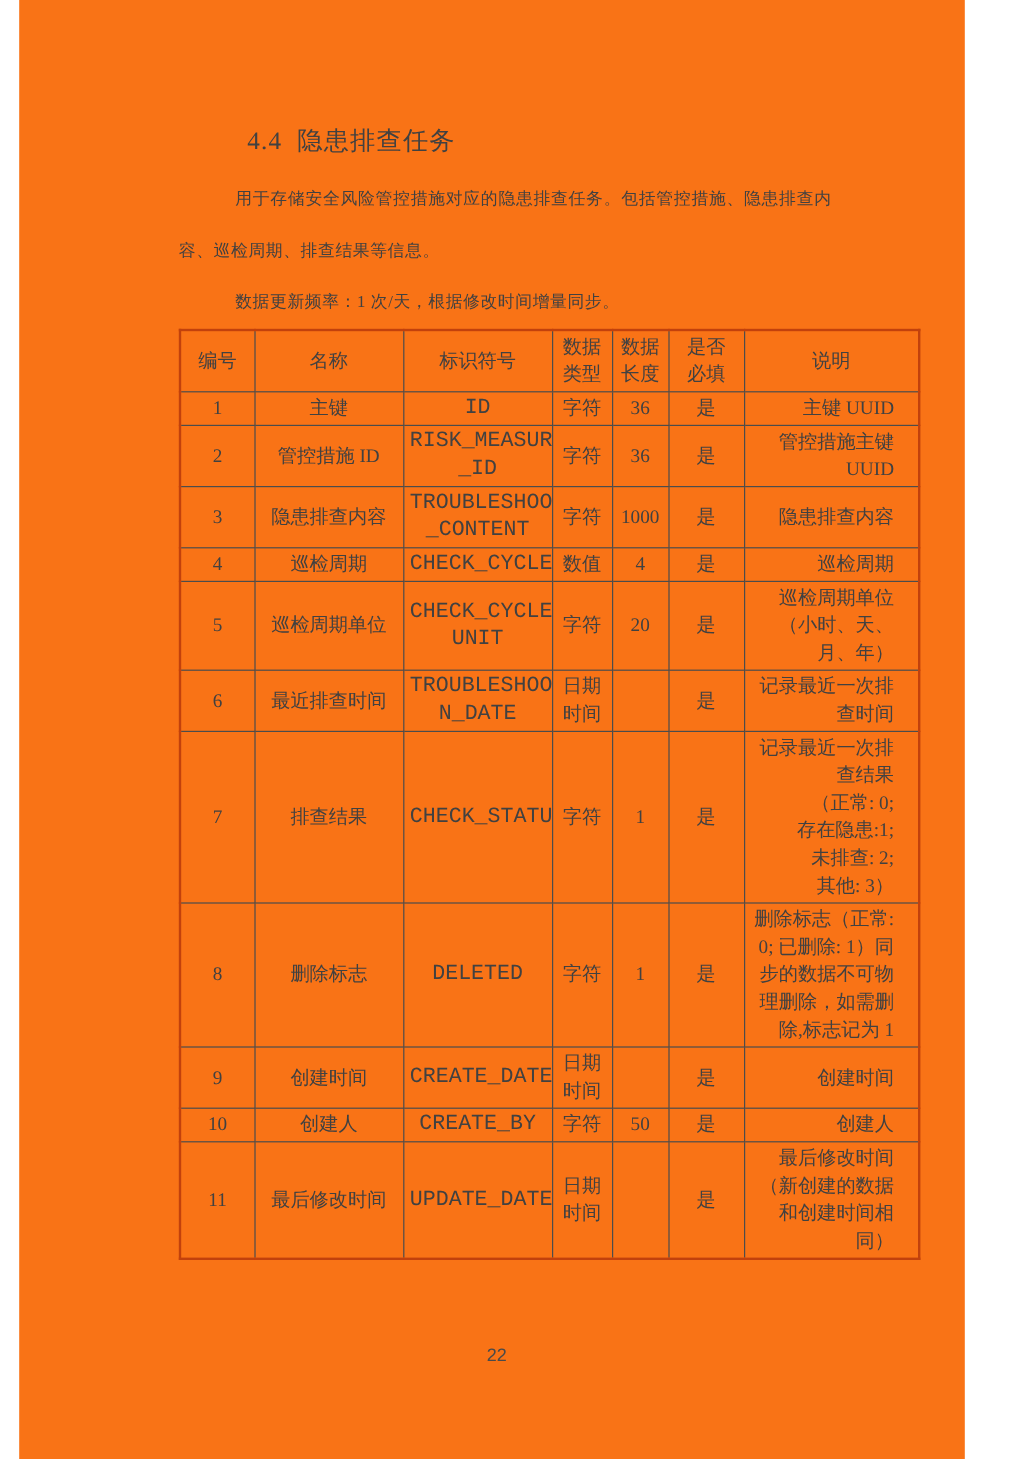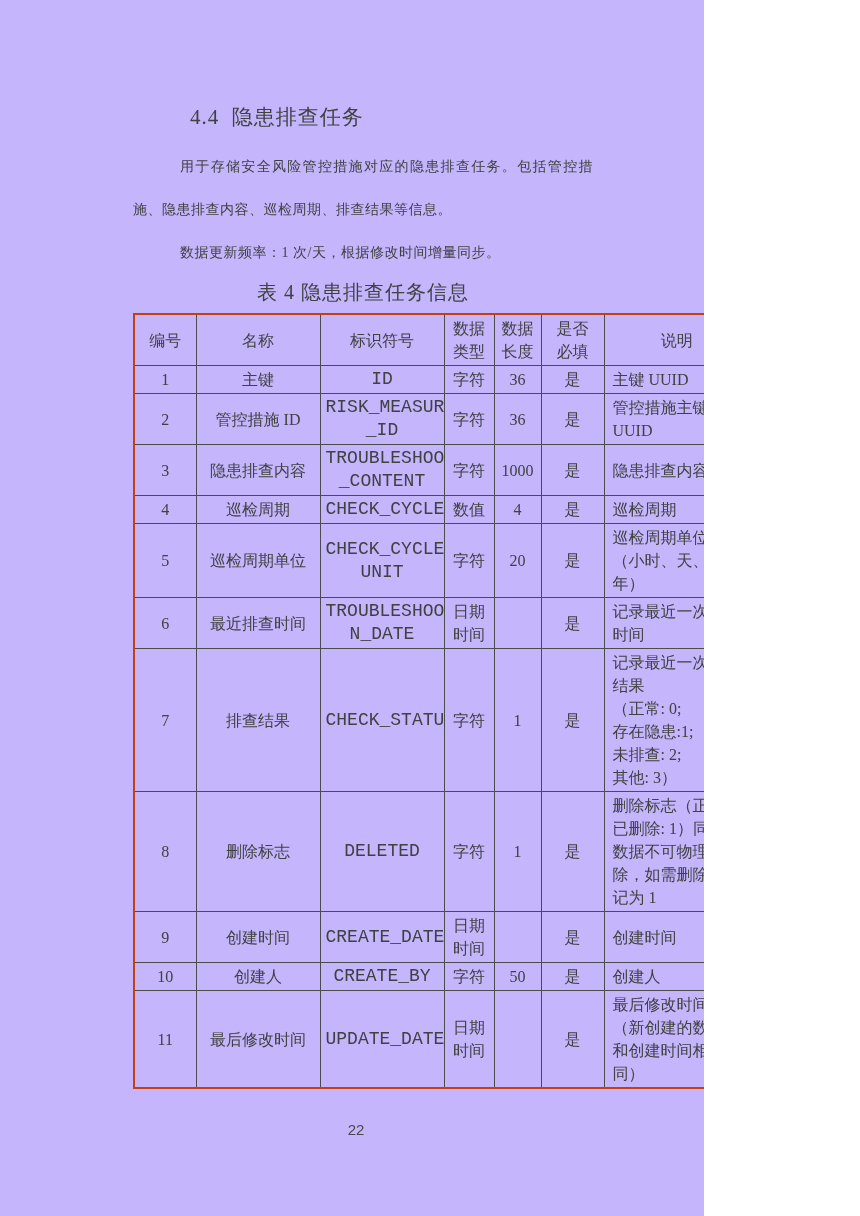--- a/index.html
+++ b/index.html
@@ -2,26 +2,27 @@
 <html><head>
 <meta charset="utf-8">
 <style>
   html, body {
     margin: 0;
     padding: 0;
     background: #ffffff;
   }
   .page {
     position: relative;
-    width: 704px;
+    width: 788px;
     height: 1216px;
-    background: #c4b5fd;
+    background: #f97316;
     font-family: "Liberation Serif", "DejaVu Serif", serif;
     color: #414141;
     overflow: hidden;
+    margin-left: 16px;
   }
   .content {
     padding: 102px 111px 0 133px; 
   }
   .section-heading {
     font-size: 21px;
     font-weight: normal;
     line-height: 30px;
     margin: 0 0 13px 0;
     padding-left: 57px;
@@ -56,22 +57,22 @@
   .field-table td {
     border: 1.5px solid #4c4c4c;
     padding: 2px 5px;
     text-align: center;
     vertical-align: middle;
     font-weight: normal;
     white-space: pre-line;
     overflow: hidden;
   }
   .field-table td.desc {
-    text-align: left;
-    padding: 2px 0 2px 8px;
+    text-align: right;
+    padding: 2px 20px 2px 8px;
   }
   .field-table td.mono {
     font-family: "Liberation Mono", "DejaVu Sans Mono", monospace;
     font-size: 18px;
     letter-spacing: 0;
   }
   .page-number {
     position: absolute;
     top: 1121px;
     left: 4px;
@@ -87,21 +88,20 @@
 
 <div class="page">
   <div class="content">
 
     <h2 class="section-heading">4.4  隐患排查任务</h2>
 
     <p class="body-para">用于存储安全风险管控措施对应的隐患排查任务。包括管控措施、隐患排查内容、巡检周期、排查结果等信息。</p>
 
     <p class="body-para">数据更新频率：1 次/天，根据修改时间增量同步。</p>
 
-    <div class="table-caption">表 4 隐患排查任务信息</div>
 
     <table class="field-table">
       <colgroup>
         <col style="width:62px">
         <col style="width:124px">
         <col style="width:124px">
         <col style="width:50px">
         <col style="width:47px">
         <col style="width:63px">
         <col style="width:146px">

